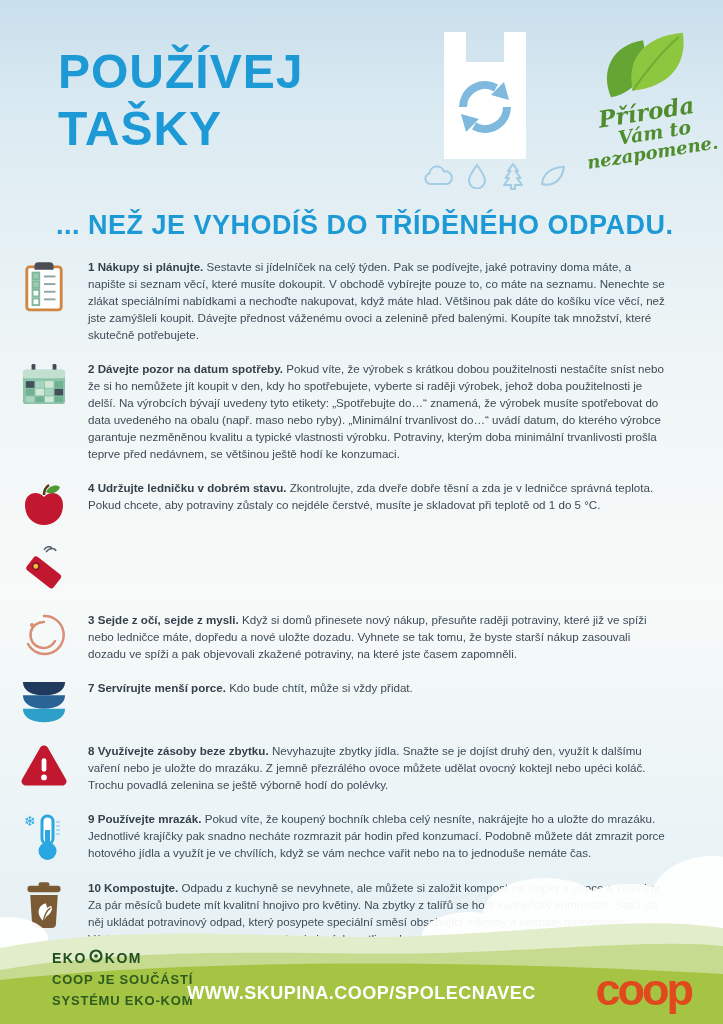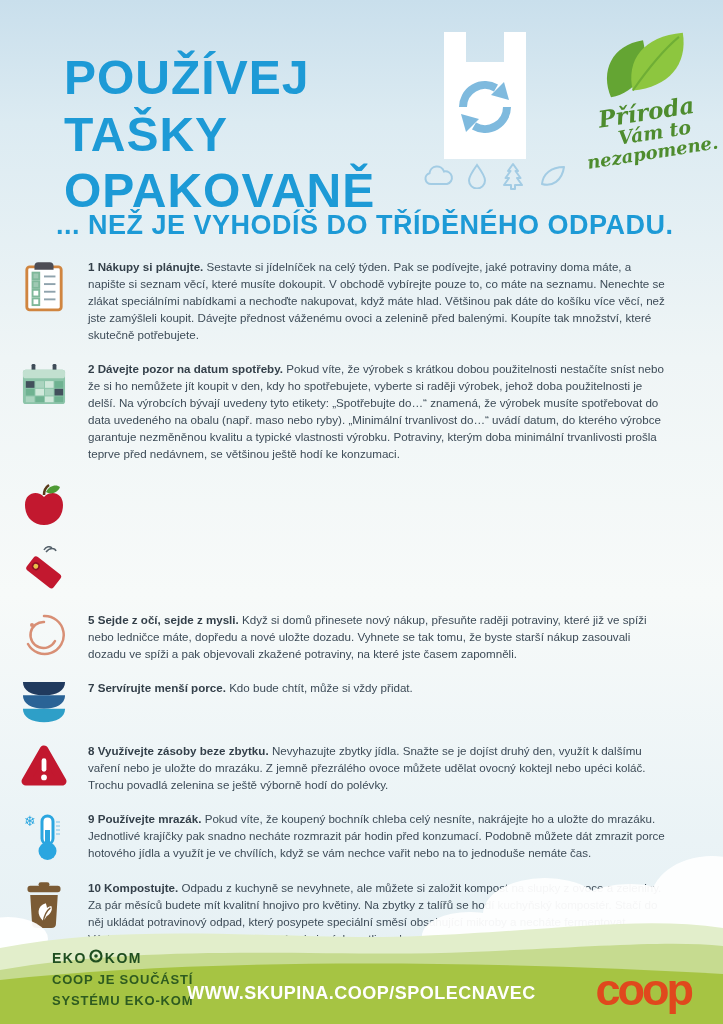--- a/index.html
+++ b/index.html
@@ -1,21 +1,21 @@
 <!DOCTYPE html>
 <html><head>
 <meta charset="utf-8">
 <style>
   html,body{margin:0;padding:0;}
   body{font-family:"Liberation Sans",sans-serif;}
   .poster{position:relative;width:723px;height:1024px;overflow:hidden;
     background:linear-gradient(180deg,#c9dfec 0%,#dcebf2 12%,#eff5f6 35%,#f7faf9 58%,#eaf3f6 82%,#e4eff3 100%);}
   
   .title{position:absolute;left:50px;top:36px;color:#1d9ad6;font-size:48px;font-weight:800;
-    line-height:1.18;letter-spacing:1px;margin:14px;}
+    line-height:1.18;letter-spacing:1px;margin:8px;}
   .subtitle{position:absolute;left:48px;top:202px;color:#1d9ad6;font-size:27px;font-weight:800;
     letter-spacing:.5px;margin:8px;white-space:nowrap;}
   .bag{position:absolute;left:430px;top:32px;}
   .eco-icons{position:absolute;left:424px;top:162px;display:flex;gap:13px;align-items:center;}
   .nature-logo{position:absolute;left:578px;top:30px;width:140px;transform:rotate(-2deg);text-align:center;}
   .nature-text{font-family:"DejaVu Serif",serif;font-style:italic;font-weight:700;color:#4e8c2e;
     line-height:1.05;margin-top:-6px;transform:rotate(-7deg);}
   .nature-text .l1{font-size:23px;display:block;}
   .nature-text .l2{font-size:19px;display:block;padding-left:10px;}
   .nature-text .l3{font-size:18px;display:block;}
@@ -39,21 +39,20 @@
     letter-spacing:-3px;font-family:"Liberation Sans",sans-serif;text-align:center;}
 </style>
 </head>
 <body>
 
 <div class="poster">
 
   <h1 class="title">
     <span>POUŽÍVEJ</span><br>
     <span>TAŠKY</span><br>
-    <span>OPAKOVANĚ</span>
   </h1>
 
   <div class="bag">
     <svg width="110" height="127" viewBox="0 0 110 127">
       <path d="M14 0 H36 V30 H74 V0 H96 V127 H14 Z" fill="#ffffff"></path>
       <g>
         <path d="M33 75 A22 22 0 0 1 66 56" stroke="#7fbade" stroke-width="8" fill="none"></path>
         <polygon points="79,68 74,50 61,63" fill="#7fbade"></polygon>
         <path d="M77 75 A22 22 0 0 1 44 94" stroke="#7fbade" stroke-width="8" fill="none"></path>
         <polygon points="31,82 36,100 49,87" fill="#7fbade"></polygon>
@@ -153,20 +152,21 @@
 
 
     <div class="tip">
       <div class="tip-icon-col">
         <svg width="44" height="46" viewBox="0 0 44 46">
           <path d="M22 16 C28 9 41 11 41 24 C41 36 33 44 22 44 C11 44 3 36 3 24 C3 11 16 9 22 16 z" fill="#c2182f"></path>
           <path d="M22 14 C22 9 24 6 27 4" fill="none" stroke="#5a3a1a" stroke-width="2.5"></path>
           <path d="M24 11 C27 4 35 3 38 6 C36 12 28 14 24 11 z" fill="#4e9b35"></path>
         </svg>
       </div>
+      <p class="tip-text"><span class="lead">4 Udržujte ledničku v dobrém stavu.</span> <span>Zkontrolujte, zda dveře dobře těsní a zda je v ledničce správná teplota. Pokud chcete, aby potraviny zůstaly co nejdéle čerstvé, musíte je skladovat při teplotě od 1 do 5 °C.</span></p>
     </div>
 
     <div class="tip">
       <div class="tip-icon-col">
         <svg width="44" height="48" viewBox="0 0 44 48">
           <path d="M22 4 C24 0 28 0 30 2 M24 6 C28 1 33 2 34 5" fill="none" stroke="#55616b" stroke-width="1.5"></path>
           <g transform="rotate(38 22 26)">
             <rect x="5" y="18" width="34" height="17" rx="3" fill="#c2182f"></rect>
             <circle cx="12" cy="26.5" r="3.2" fill="#e8c24a" stroke="#8e0e22" stroke-width="1.5"></circle>
           </g>
@@ -175,21 +175,21 @@
     </div>
 
     <div class="tip">
       <div class="tip-icon-col">
         <svg width="44" height="44" viewBox="0 0 44 44">
           <path d="M22 3 A19 19 0 1 1 6 31" fill="none" stroke="#d88f75" stroke-width="2.5" stroke-linecap="round"></path>
           <path d="M22 9 A13 13 0 1 0 33 28" fill="none" stroke="#d88f75" stroke-width="2.5" stroke-linecap="round"></path>
           <circle cx="10" cy="12" r="2" fill="#d88f75"></circle>
         </svg>
       </div>
-      <p class="tip-text"><span class="lead">5 Sejde z očí, sejde z mysli.</span> <span>Když si domů přinesete nový nákup, přesuňte raději potraviny, které již ve spíži nebo ledničce máte, dopředu a nové uložte dozadu. Vyhnete se tak tomu, že byste starší nákup zasouvali dozadu ve spíži a pak objevovali zkažené potraviny, na které jste časem zapomněli.</span></p>
+      <p class="tip-text"><span class="lead">3 Sejde z očí, sejde z mysli.</span> <span>Když si domů přinesete nový nákup, přesuňte raději potraviny, které již ve spíži nebo ledničce máte, dopředu a nové uložte dozadu. Vyhnete se tak tomu, že byste starší nákup zasouvali dozadu ve spíži a pak objevovali zkažené potraviny, na které jste časem zapomněli.</span></p>
     </div>
 
     <div class="tip">
       <div class="tip-icon-col">
         <svg width="46" height="44" viewBox="0 0 48 44">
           <path d="M2 0 H46 C46 9 37 14 24 14 C11 14 2 9 2 0 z" fill="#203a5e"></path>
           <path d="M2 14 H46 C46 23 37 28 24 28 C11 28 2 23 2 14 z" fill="#2a6396"></path>
           <path d="M2 28 H46 C46 37 37 42 24 42 C11 42 2 37 2 28 z" fill="#2e9fc8"></path>
         </svg>
       </div>

